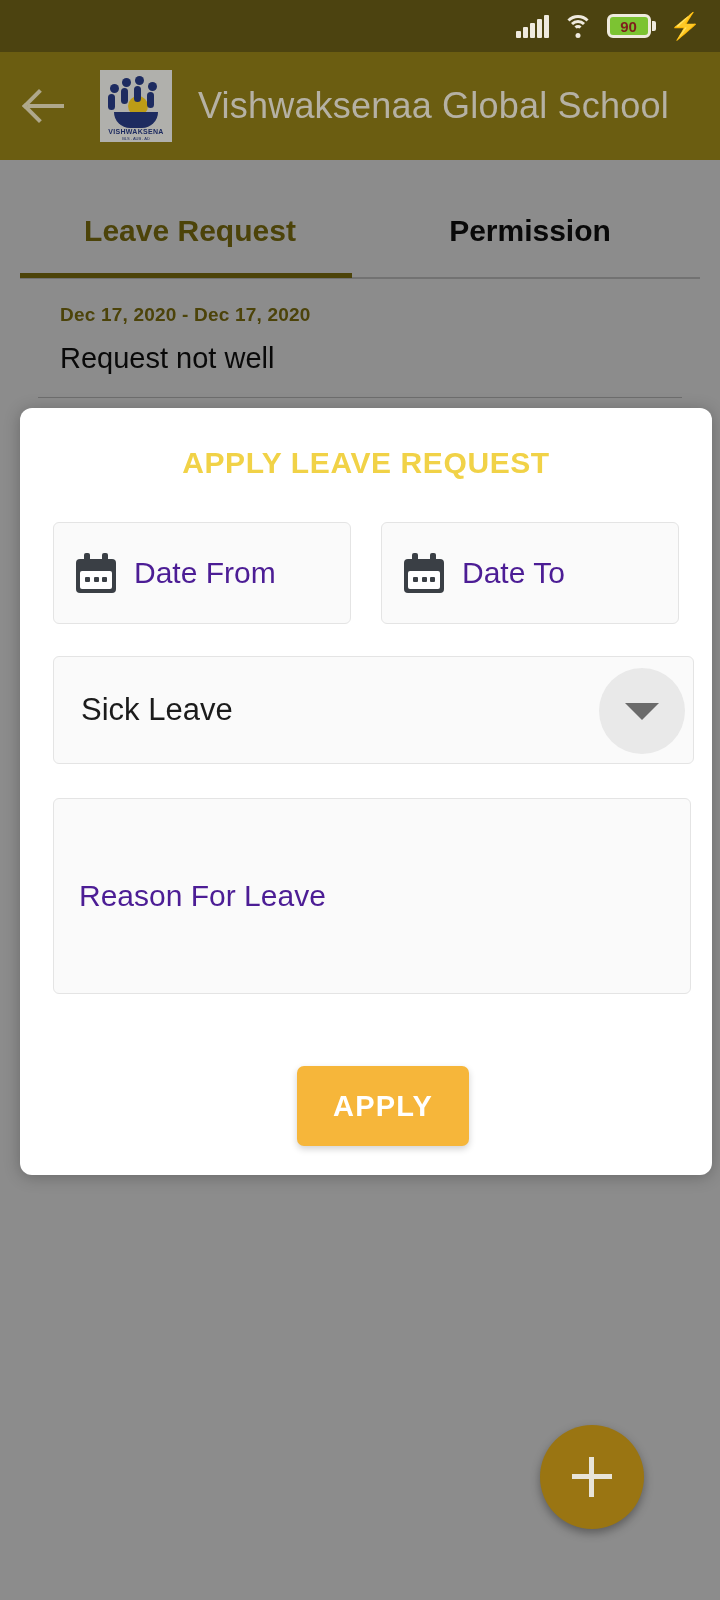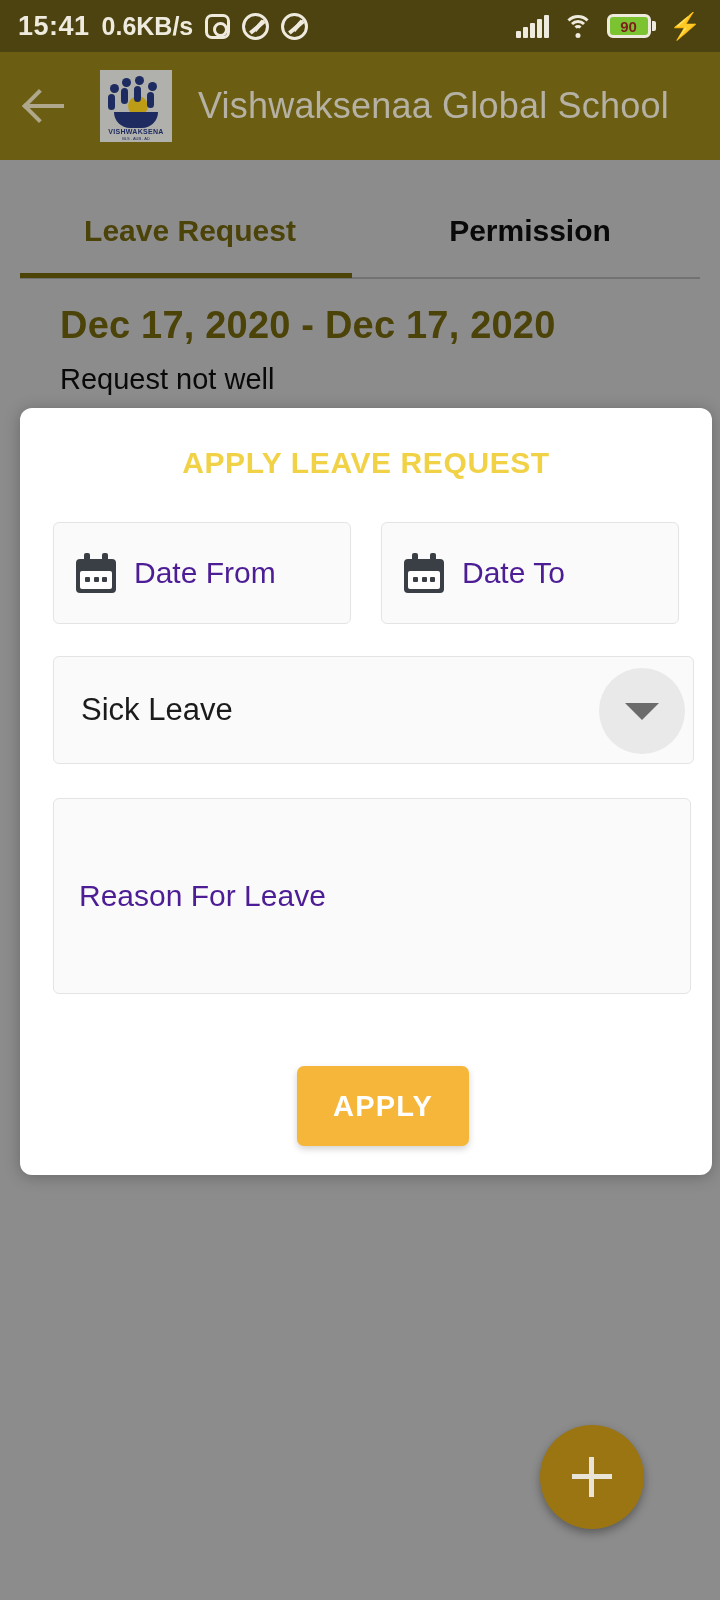--- a/index.html
+++ b/index.html
@@ -62,21 +62,21 @@
   #content { position: absolute; top: 160px; left: 0; width: 720px; height: 1440px; background:#fff; }
   .card { position:absolute; left:20px; top:25px; width:680px; height:1420px; background:#fff; border-radius:10px 10px 0 0; overflow:hidden; }
   .tabs { display:flex; height: 92px; }
   .tab { flex:1; display:flex; align-items:center; justify-content:center; font-size:30px; font-weight:bold; }
   .tab.active { color:#8a7a12; }
   .tab.inactive { color:#111; }
   .tabs-line { position:absolute; top:92px; left:0; width:680px; height:2px; background:#cfcfcf; }
   .tab-indicator { position:absolute; top:88px; left:0; width:332px; height:5px; background:#8a7a12; }
   .leave-list { position:absolute; top:99px; left:0; width:680px; }
   .leave-item { padding: 20px 40px 0 40px; }
-  .leave-date { font-size: 38px; font-weight: bold; color:#8a7a12; letter-spacing:.2px; }
+  .leave-date { font-size: 19px; font-weight: bold; color:#8a7a12; letter-spacing:.2px; }
   .leave-reason { font-size: 29px; color:#111; margin-top: 16px; }
   .leave-sep { height:1px; background:#c9c9c9; margin: 22px 18px 0 18px; }
 
   
   #scrim { position:absolute; top:160px; left:0; width:720px; height:1440px; background: rgba(0,0,0,.45); }
   #appbar-scrim { position:absolute; top:52px; left:0; width:720px; height:108px; background: rgba(0,0,0,.12); pointer-events:none; }
 
   
   .fab { position:absolute; left:540px; top:1425px; width:104px; height:104px; border-radius:50%;
          background:#9a7512; display:flex; align-items:center; justify-content:center; box-shadow: 0 4px 10px rgba(0,0,0,.35); }
@@ -117,27 +117,20 @@
   .apply-btn { width:172px; height:80px; background:#f6b63a; border-radius:7px; border:none;
                color:#fff; font-size:29px; font-weight:bold; letter-spacing:1.2px;
                display:flex; align-items:center; justify-content:center; box-shadow: 0 3px 7px rgba(0,0,0,.18); }
 </style>
 </head>
 <body>
 
 <div id="screen">
 
   <div id="statusbar">
-    <div class="sb-left">
-      <div class="sb-time">15:41</div>
-      <div class="sb-net">0.6KB/s</div>
-      <div class="ig-icon"></div>
-      <div class="dnd-icon"></div>
-      <div class="dnd-icon"></div>
-    </div>
     <div class="sb-right">
       <div class="sig">
           <i></i>
           <i></i>
           <i></i>
           <i></i>
           <i></i>
         </div>
       <div class="wifi">
         <span class="w1"></span>

